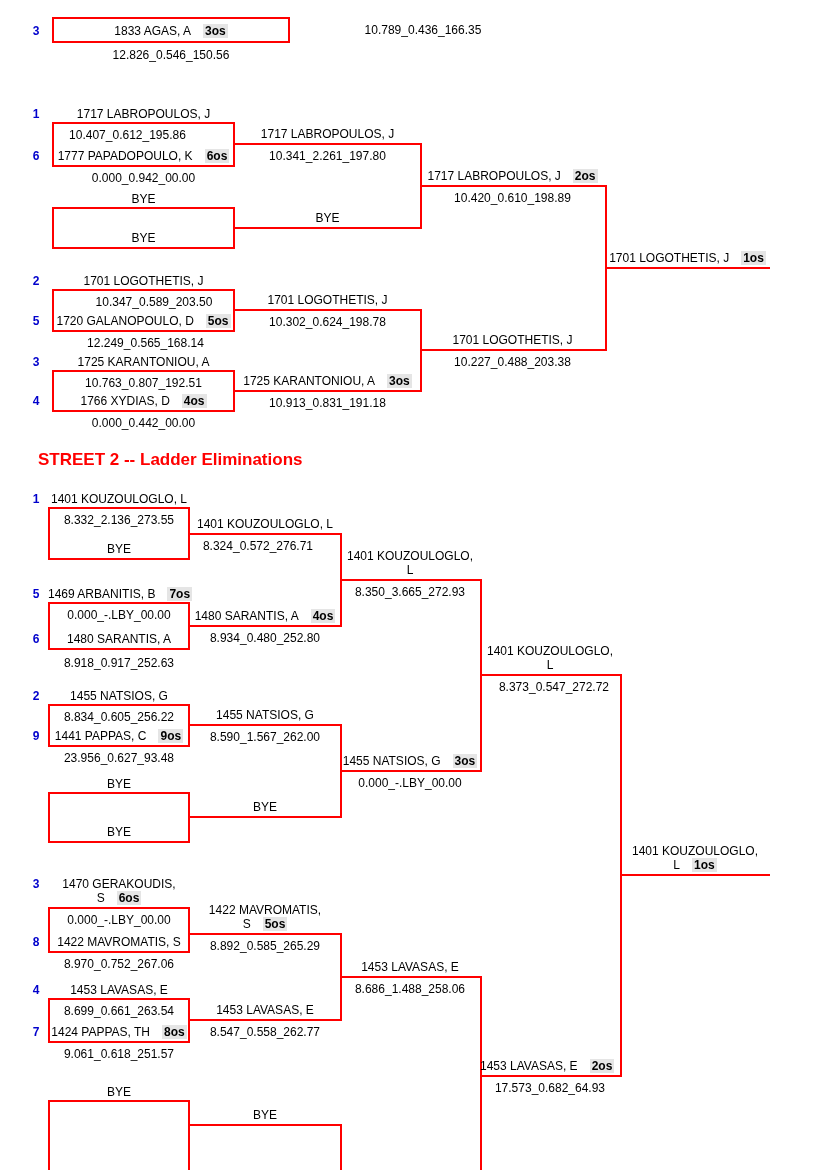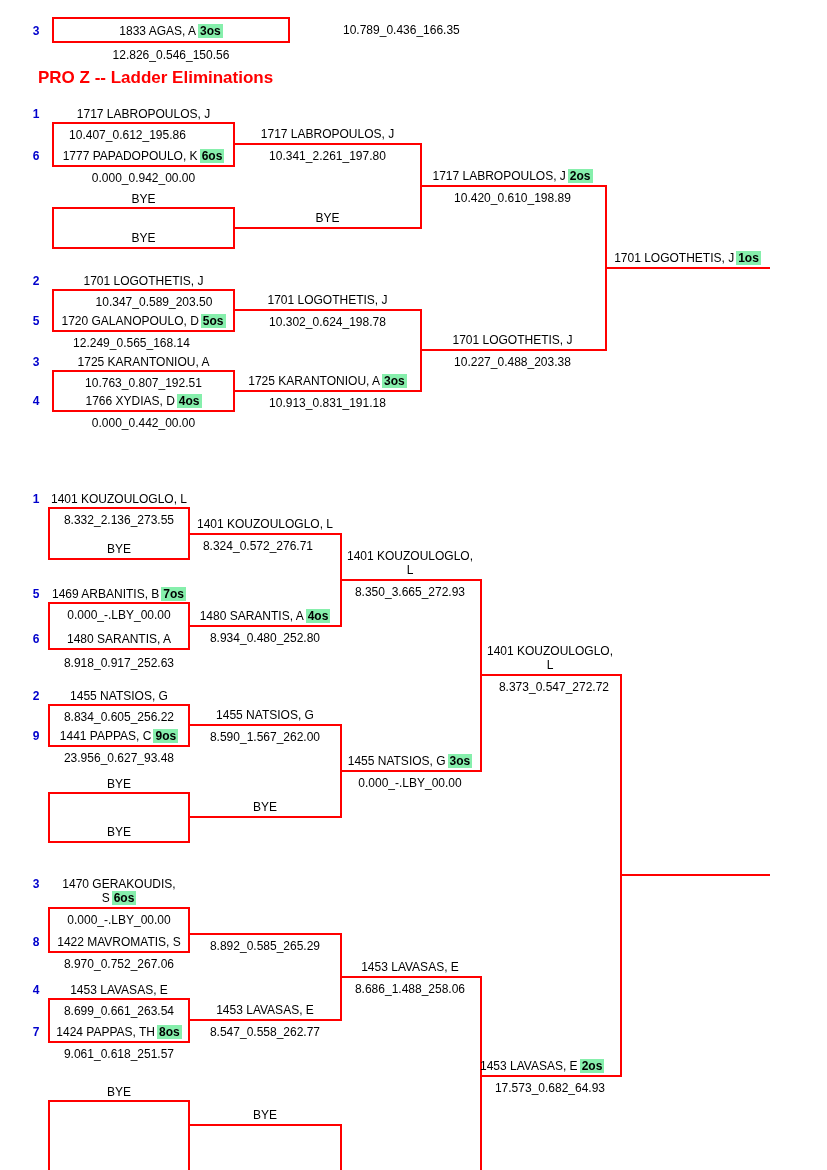--- a/index.html
+++ b/index.html
@@ -4,37 +4,36 @@
 <style>
   *{margin:0;padding:0;box-sizing:border-box}
   html,body{background:#fff}
   .canvas{position:relative;width:827px;height:1170px;background:#fff;overflow:hidden;
           font-family:"Liberation Sans",sans-serif;color:#000}
   .hl{position:absolute;height:2px;background:#f00}
   .vl{position:absolute;width:2px;background:#f00}
   .bx{position:absolute;border:2px solid #f00;background:transparent}
   .lb{position:absolute;font-size:12px;line-height:14px;text-align:center;white-space:nowrap}
   .wrap{white-space:normal}
-  .left{text-align:left}
+  .left{text-align:center}
   .sd{position:absolute;font-size:12px;line-height:14px;font-weight:bold;color:#00c;text-align:center}
-  .pos{background:#86efac;font-weight:bold;padding:0 2px;margin-left:2px}
+  .pos{background:#e5e5e5;font-weight:bold;padding:0 2px;margin-left:12px}
   .hd{position:absolute;font-size:17px;line-height:20px;font-weight:bold;color:#f00;white-space:nowrap}
 </style>
 </head>
 <body>
 
 <div class="canvas">
 
   <div class="sd" style="left:28px;top:24px;width:16px">3</div>
   <div class="bx" style="left:52px;top:17px;width:238px;height:26px"></div>
   <div class="lb" style="left:52px;top:24px;width:238px"><span>1833 AGAS, A</span><span class="pos">3os</span></div>
   <div class="lb" style="left:52px;top:48px;width:238px">12.826_0.546_150.56</div>
   <div class="lb left" style="left:343px;top:23px;width:160px">10.789_0.436_166.35</div>
 
-  <div class="hd" style="left:38px;top:68px">PRO Z -- Ladder Eliminations</div>
 
   <div class="bx" style="left:52px;top:122px;width:183px;height:45px"></div>
   <div class="bx" style="left:52px;top:207px;width:183px;height:42px"></div>
   <div class="bx" style="left:52px;top:289px;width:183px;height:43px"></div>
   <div class="bx" style="left:52px;top:370px;width:183px;height:42px"></div>
 
   <div class="hl" style="left:235px;top:143px;width:185px"></div>
   <div class="hl" style="left:235px;top:227px;width:185px"></div>
   <div class="hl" style="left:235px;top:309px;width:185px"></div>
   <div class="hl" style="left:235px;top:390px;width:185px"></div>
@@ -53,21 +52,21 @@
   <div class="sd" style="left:28px;top:149px;width:16px">6</div>
   <div class="lb" style="left:52px;top:149px;width:183px"><span>1777 PAPADOPOULO, K</span><span class="pos">6os</span></div>
   <div class="lb" style="left:52px;top:171px;width:183px">0.000_0.942_00.00</div>
   <div class="lb" style="left:52px;top:192px;width:183px">BYE</div>
   <div class="lb" style="left:52px;top:231px;width:183px">BYE</div>
   <div class="sd" style="left:28px;top:274px;width:16px">2</div>
   <div class="lb" style="left:52px;top:274px;width:183px">1701 LOGOTHETIS, J</div>
   <div class="lb" style="left:52px;top:295px;width:204px">10.347_0.589_203.50</div>
   <div class="sd" style="left:28px;top:314px;width:16px">5</div>
   <div class="lb" style="left:52px;top:314px;width:183px"><span>1720 GALANOPOULO, D</span><span class="pos">5os</span></div>
-  <div class="lb" style="left:40px;top:336px;width:183px">12.249_0.565_168.14</div>
+  <div class="lb" style="left:54px;top:336px;width:183px">12.249_0.565_168.14</div>
   <div class="sd" style="left:28px;top:355px;width:16px">3</div>
   <div class="lb" style="left:52px;top:355px;width:183px">1725 KARANTONIOU, A</div>
   <div class="lb" style="left:52px;top:376px;width:183px">10.763_0.807_192.51</div>
   <div class="sd" style="left:28px;top:394px;width:16px">4</div>
   <div class="lb" style="left:52px;top:394px;width:183px"><span>1766 XYDIAS, D</span><span class="pos">4os</span></div>
   <div class="lb" style="left:52px;top:416px;width:183px">0.000_0.442_00.00</div>
 
   <div class="lb" style="left:235px;top:127px;width:185px">1717 LABROPOULOS, J</div>
   <div class="lb" style="left:235px;top:149px;width:185px">10.341_2.261_197.80</div>
   <div class="lb" style="left:235px;top:211px;width:185px">BYE</div>
@@ -76,20 +75,21 @@
   <div class="lb" style="left:235px;top:374px;width:185px"><span>1725 KARANTONIOU, A</span><span class="pos">3os</span></div>
   <div class="lb" style="left:235px;top:396px;width:185px">10.913_0.831_191.18</div>
 
   <div class="lb" style="left:420px;top:169px;width:185px"><span>1717 LABROPOULOS, J</span><span class="pos">2os</span></div>
   <div class="lb" style="left:420px;top:191px;width:185px">10.420_0.610_198.89</div>
   <div class="lb" style="left:420px;top:333px;width:185px">1701 LOGOTHETIS, J</div>
   <div class="lb" style="left:420px;top:355px;width:185px">10.227_0.488_203.38</div>
 
   <div class="lb" style="left:605px;top:251px;width:165px"><span>1701 LOGOTHETIS, J</span><span class="pos">1os</span></div>
 
+  <div class="hd" style="left:38px;top:450px">STREET 2 -- Ladder Eliminations</div>
 
   <div class="bx" style="left:48px;top:507px;width:142px;height:53px"></div>
   <div class="bx" style="left:48px;top:602px;width:142px;height:48px"></div>
   <div class="bx" style="left:48px;top:704px;width:142px;height:43px"></div>
   <div class="bx" style="left:48px;top:792px;width:142px;height:51px"></div>
   <div class="bx" style="left:48px;top:907px;width:142px;height:46px"></div>
   <div class="bx" style="left:48px;top:998px;width:142px;height:45px"></div>
 
   <div class="hl" style="left:48px;top:1100px;width:142px"></div>
   <div class="vl" style="left:48px;top:1100px;height:70px"></div>
@@ -157,31 +157,33 @@
 
   <div class="lb" style="left:48px;top:1085px;width:142px">BYE</div>
 
   <div class="lb" style="left:190px;top:517px;width:150px">1401 KOUZOULOGLO, L</div>
   <div class="lb" style="left:190px;top:539px;width:136px">8.324_0.572_276.71</div>
   <div class="lb" style="left:190px;top:609px;width:150px"><span>1480 SARANTIS, A</span><span class="pos">4os</span></div>
   <div class="lb" style="left:190px;top:631px;width:150px">8.934_0.480_252.80</div>
   <div class="lb" style="left:190px;top:708px;width:150px">1455 NATSIOS, G</div>
   <div class="lb" style="left:190px;top:730px;width:150px">8.590_1.567_262.00</div>
   <div class="lb" style="left:190px;top:800px;width:150px">BYE</div>
+  <div class="lb wrap" style="left:190px;top:903px;width:150px"><span>1422 MAVROMATIS, S</span><span class="pos">5os</span></div>
   <div class="lb" style="left:190px;top:939px;width:150px">8.892_0.585_265.29</div>
   <div class="lb" style="left:190px;top:1003px;width:150px">1453 LAVASAS, E</div>
   <div class="lb" style="left:190px;top:1025px;width:150px">8.547_0.558_262.77</div>
   <div class="lb" style="left:190px;top:1108px;width:150px">BYE</div>
 
   <div class="lb wrap" style="left:346px;top:549px;width:128px">1401 KOUZOULOGLO, L</div>
   <div class="lb" style="left:340px;top:585px;width:140px">8.350_3.665_272.93</div>
   <div class="lb" style="left:340px;top:754px;width:140px"><span>1455 NATSIOS, G</span><span class="pos">3os</span></div>
   <div class="lb" style="left:340px;top:776px;width:140px">0.000_-.LBY_00.00</div>
   <div class="lb" style="left:340px;top:960px;width:140px">1453 LAVASAS, E</div>
   <div class="lb" style="left:340px;top:982px;width:140px">8.686_1.488_258.06</div>
 
   <div class="lb wrap" style="left:486px;top:644px;width:128px">1401 KOUZOULOGLO, L</div>
   <div class="lb" style="left:480px;top:680px;width:148px">8.373_0.547_272.72</div>
   <div class="lb" style="left:480px;top:1059px;width:117px"><span>1453 LAVASAS, E</span><span class="pos">2os</span></div>
   <div class="lb" style="left:480px;top:1081px;width:140px">17.573_0.682_64.93</div>
 
+  <div class="lb wrap" style="left:620px;top:844px;width:150px"><span>1401 KOUZOULOGLO, L</span><span class="pos">1os</span></div>
 
 </div>
 
 </body></html>

